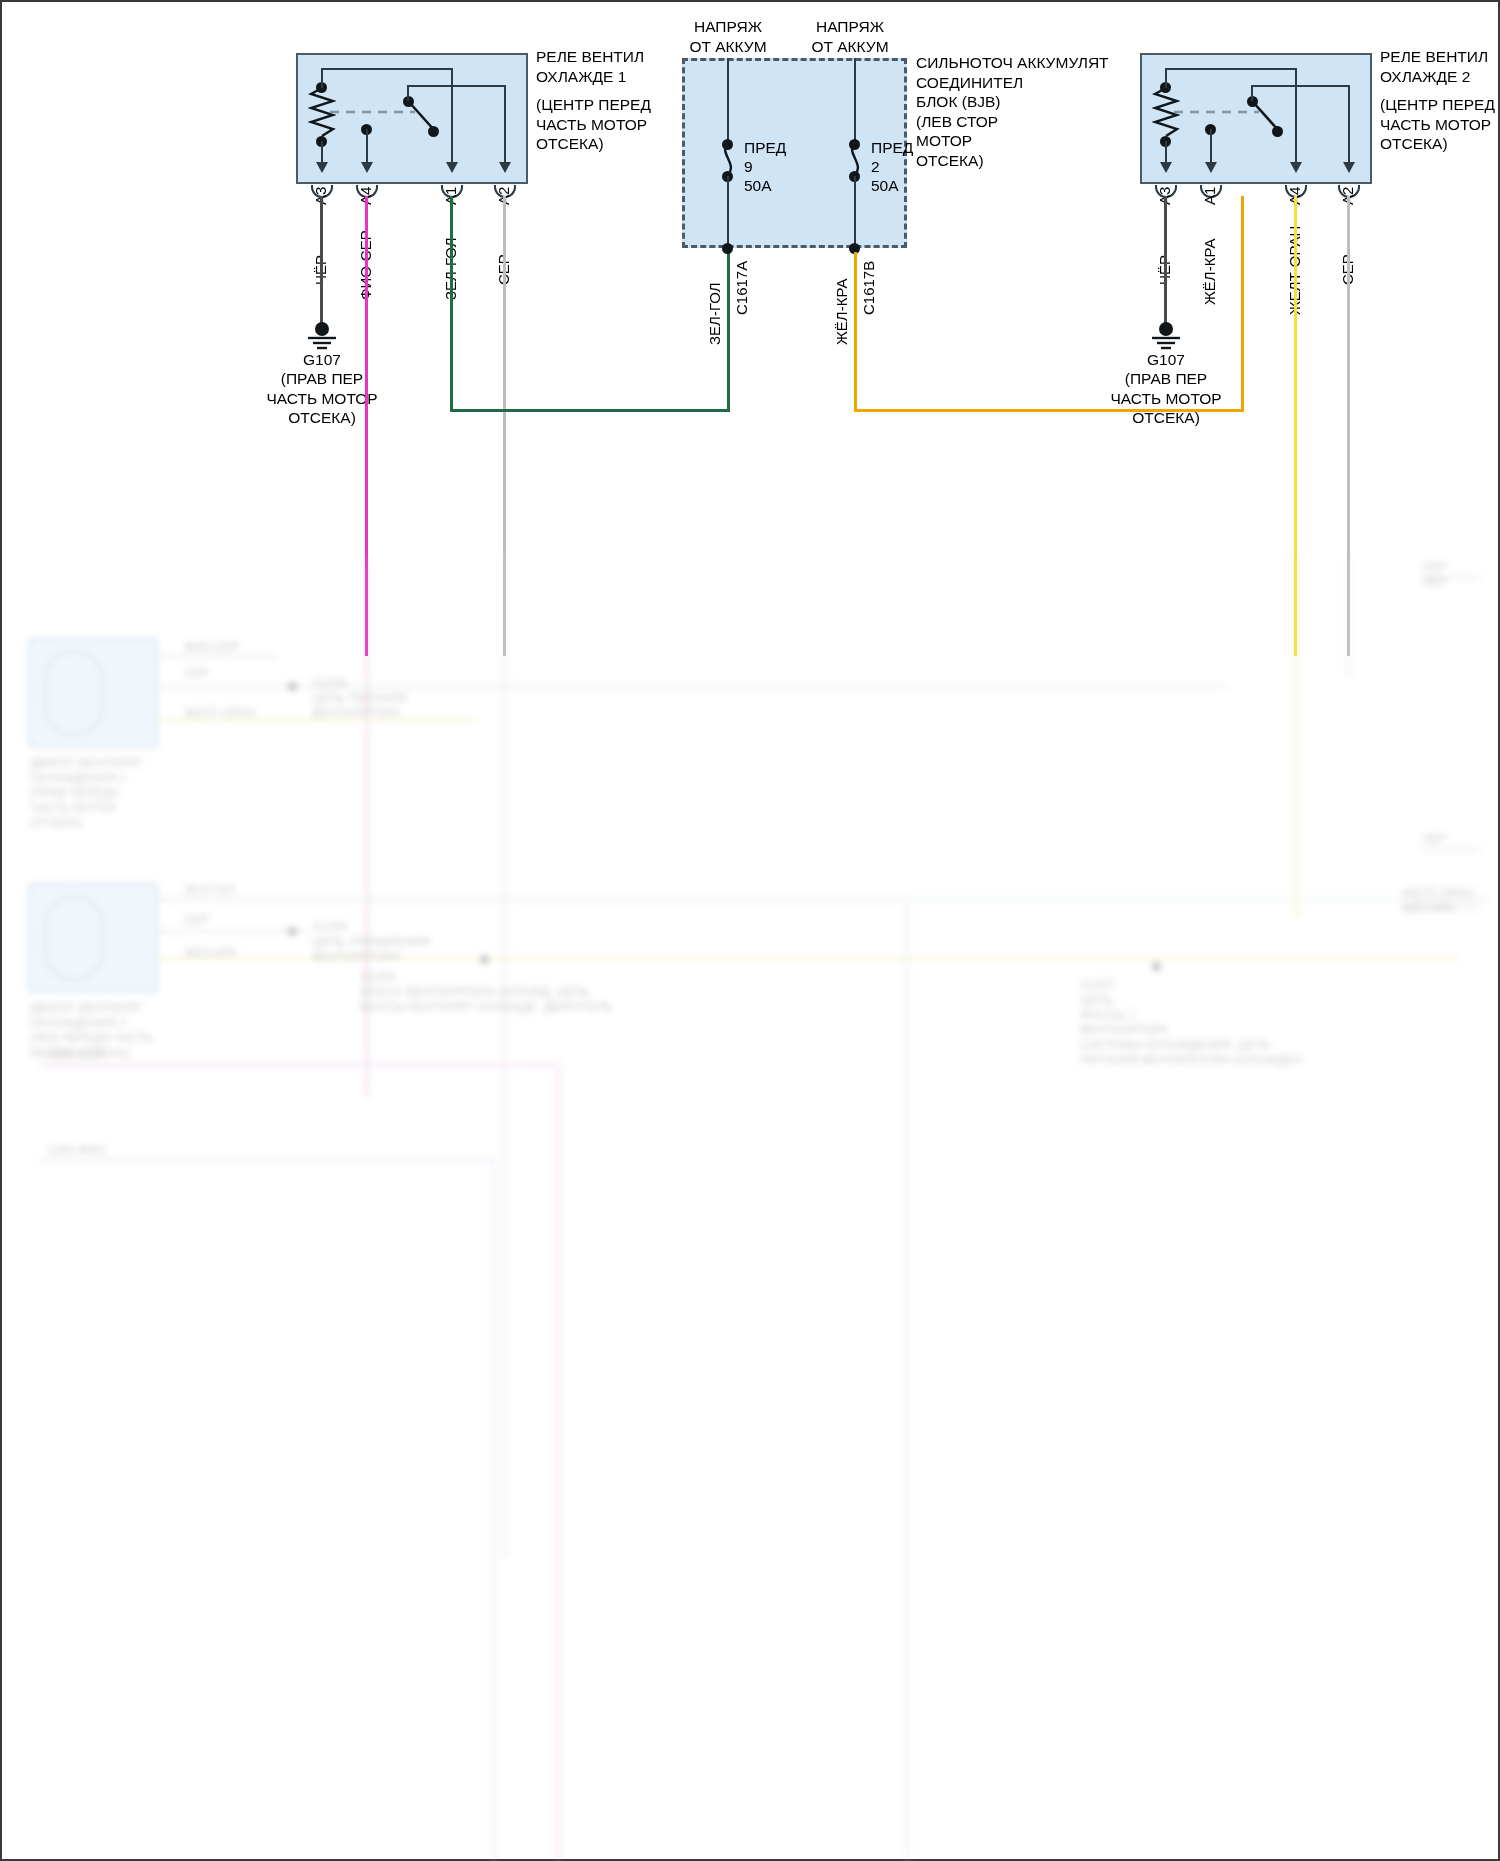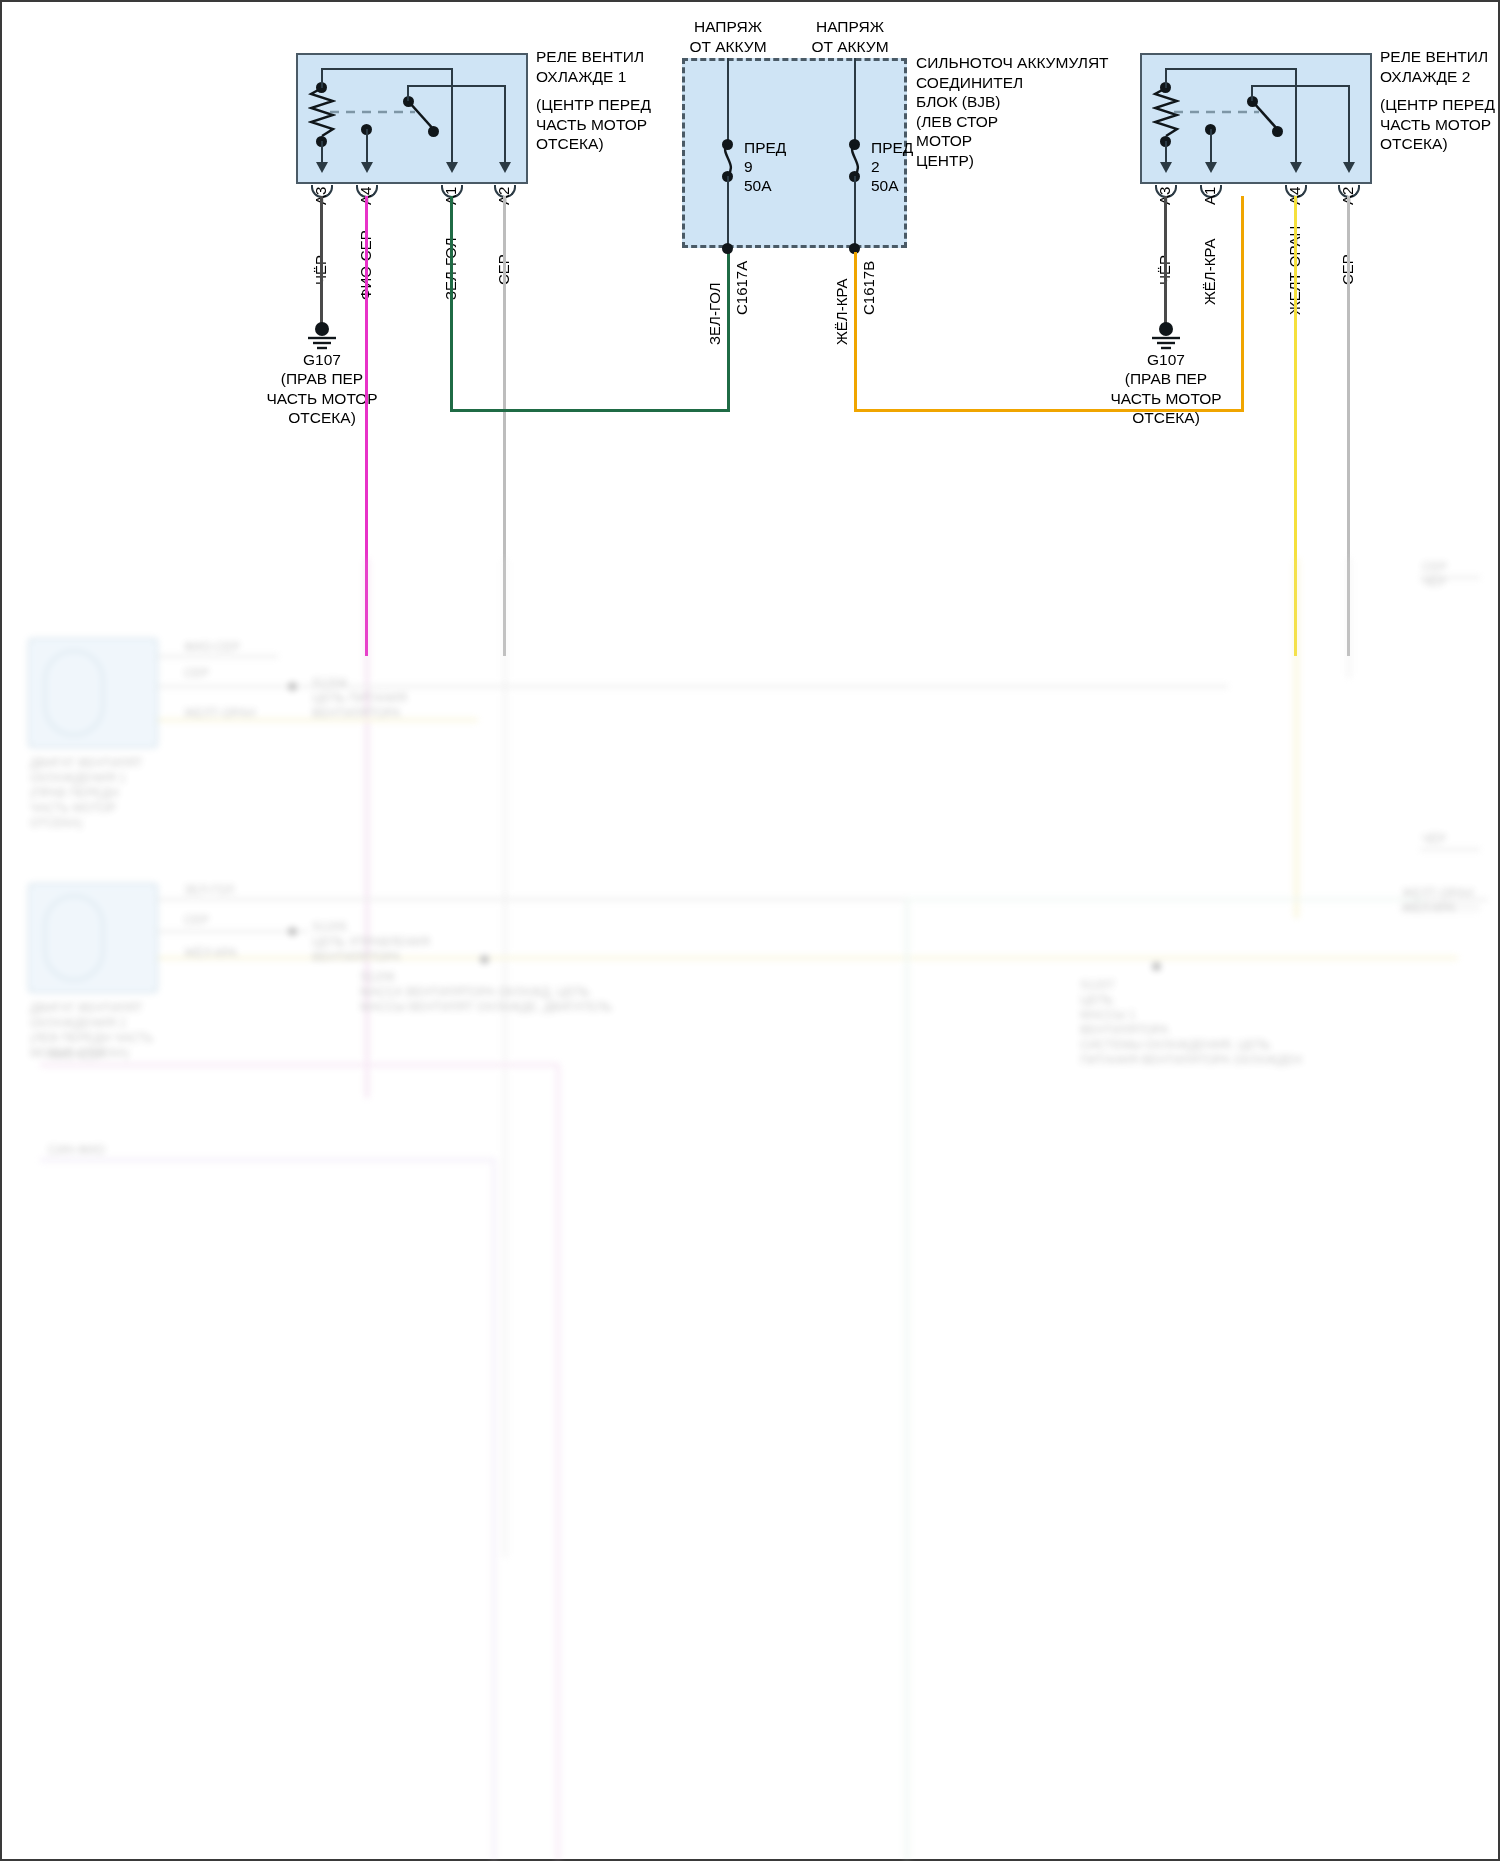--- a/index.html
+++ b/index.html
@@ -140,21 +140,21 @@
   <div class="txt c" style="left:668px;top:17px;width:120px;">НАПРЯЖ
 ОТ АККУМ</div>
   <div class="txt c" style="left:790px;top:17px;width:120px;">НАПРЯЖ
 ОТ АККУМ</div>
 
   <div class="txt" style="left:916px;top:53px;">СИЛЬНОТОЧ АККУМУЛЯТ
 СОЕДИНИТЕЛ
 БЛОК (BJB)
 (ЛЕВ СТОР
 МОТОР
-ЦЕНТР)</div>
+ОТСЕКА)</div>
 
   <div class="ln vl" style="left:727px;top:58px;height:86px;"></div>
   <div class="dot" style="left:722px;top:139px;"></div>
   <svg class="fuse" style="left:716px;top:144px;width:24px;height:32px;">
     <path d="M12,0 C2,8 22,20 12,31" fill="none" stroke="#10161a" stroke-width="2.4"></path>
   </svg>
   <div class="dot" style="left:722px;top:171px;"></div>
   <div class="ln vl" style="left:727px;top:176px;height:72px;"></div>
   <div class="txt" style="left:744px;top:138px;">ПРЕД</div>
   <div class="txt" style="left:744px;top:157px;">9</div>

